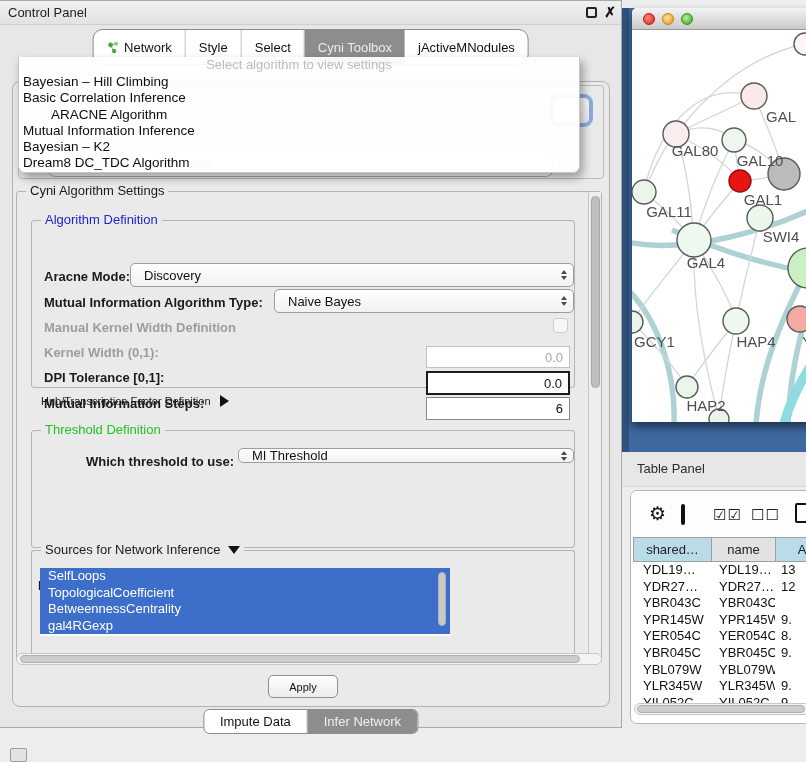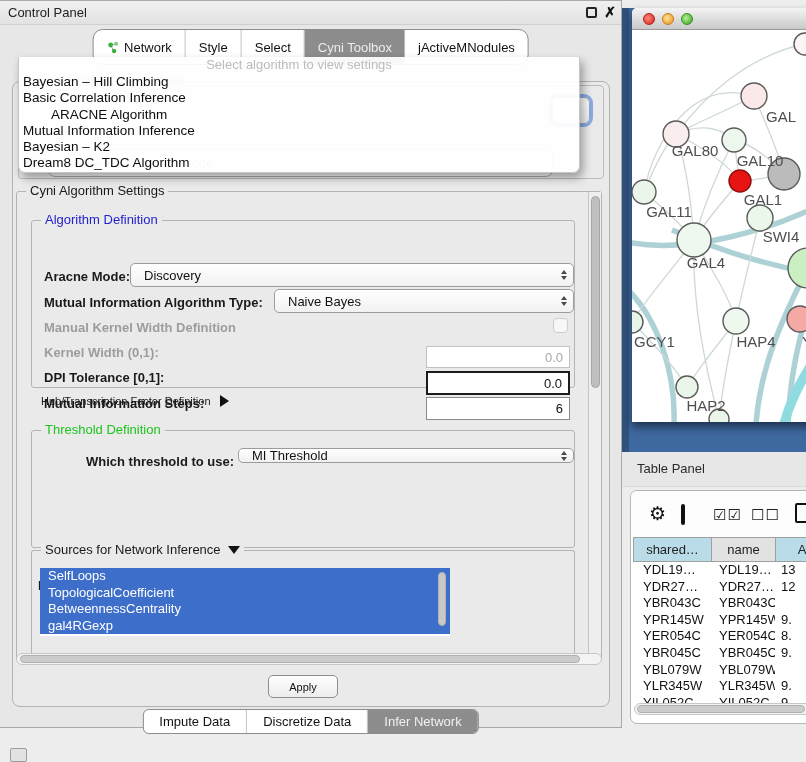--- a/index.html
+++ b/index.html
@@ -275,23 +275,20 @@
     <div class="abs hthumb" style="left:3px; top:1px; width:560px; height:8px;"></div>
   </div>
 
   <div class="abs apply-btn">
     <span>Apply</span>
   </div>
 
   <div class="abs bottom-tabbar">
     <div class="btab">
         <span>Impute Data</span>
-      </div>
-    <div class="btab">
-        <span>Discretize Data</span>
       </div>
     <div class="btab selected">
         <span>Infer Network</span>
       </div>
   </div>
 </div>
 
 <div class="abs mini-square"></div>
 
 <div class="abs desktop"></div>

